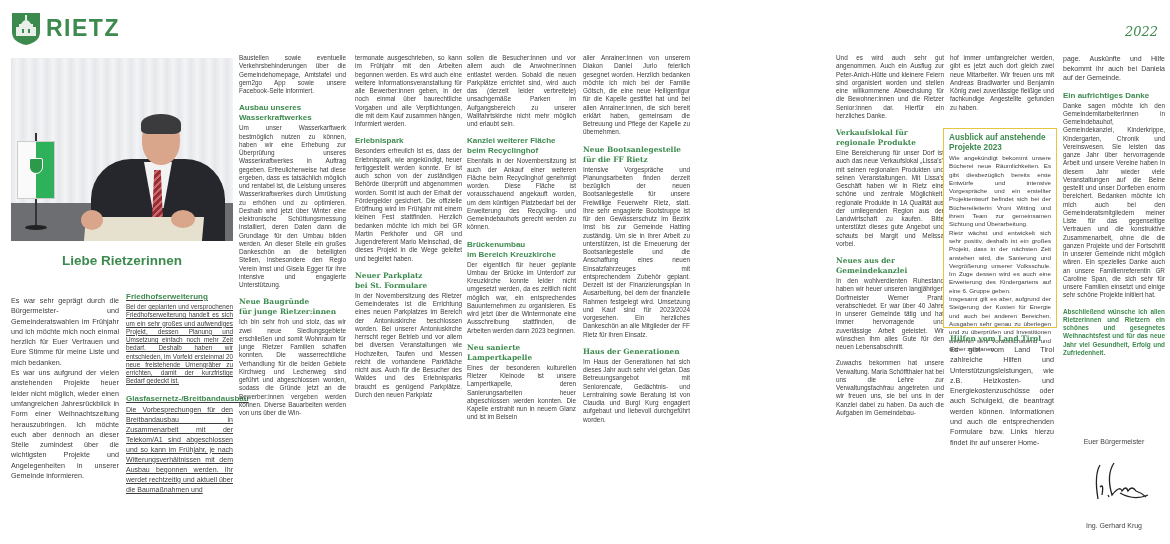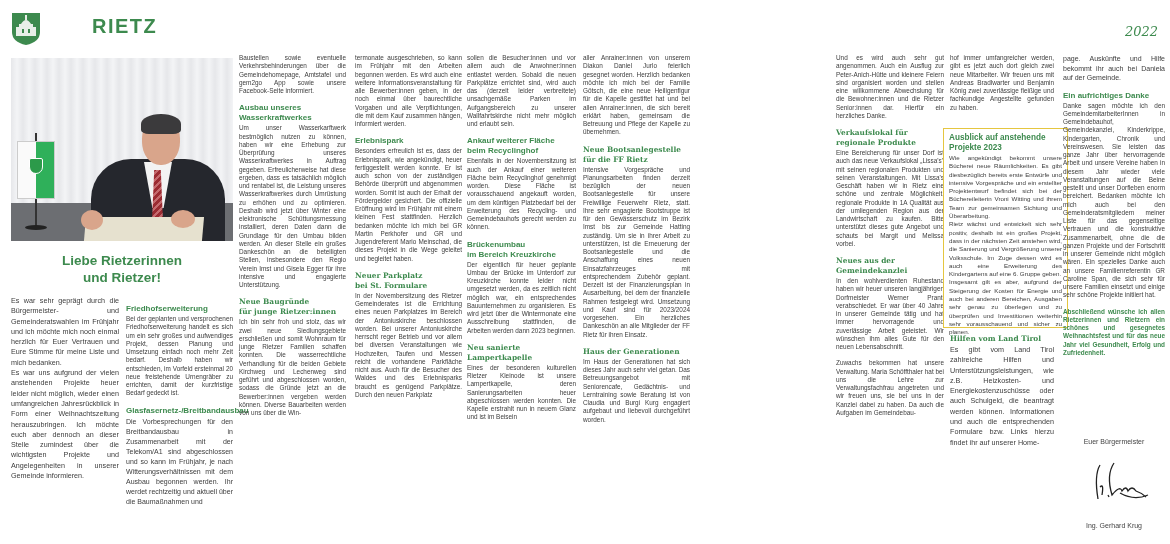--- a/index.html
+++ b/index.html
@@ -2,21 +2,21 @@
 <html><head>
 <meta charset="utf-8">
 <style>
   * { box-sizing: border-box; margin: 0; padding: 0; }
   html, body { width: 1170px; height: 544px; background: #ffffff; overflow: hidden; }
   body { position: relative; font-family: "Liberation Sans", sans-serif; color: #333; }
   .abs { position: absolute; }
 
   
   .logo { left: 11px; top: 12px; width: 30px; height: 34px; }
-  .logo-text { left: 46px; top: 15px; font-size: 20px; font-weight: bold; color: #3d8a4e; letter-spacing: 1.5px; font-family: "Liberation Sans", sans-serif; margin-left: 46px; }
+  .logo-text { left: 46px; top: 15px; font-size: 23px; font-weight: bold; color: #3d8a4e; letter-spacing: 1.5px; font-family: "Liberation Sans", sans-serif; }
   .year { right: 12px; top: 24px; font-size: 13px; font-style: italic; color: #3d8a4e; font-family: "DejaVu Serif", serif; }
 
   
   .photo { left: 11px; top: 58px; width: 222px; height: 183px; overflow: hidden; background: linear-gradient(90deg,#e6e7ea 0px,#f3f4f6 6px,#e6e7ea 12px); background-size: 12px 100%; }
   .photo .desk { position: absolute; left: 0; right: 0; bottom: 0; height: 38px; background: #6c6e72; }
   .photo .paper { position: absolute; left: 74px; bottom: 0; width: 118px; height: 24px; background: #e6e1cf; transform: skewX(-5deg); }
   .photo .body { position: absolute; left: 80px; top: 101px; width: 134px; height: 95px; background: #25272d; border-radius: 40px 40px 0 0; }
   .photo .shirt { position: absolute; left: 133px; top: 104px; width: 28px; height: 46px; background: #f3f3f3; clip-path: polygon(0 0,100% 0,70% 100%,30% 100%); }
   .photo .tie { position: absolute; left: 141px; top: 112px; width: 11px; height: 56px; background: repeating-linear-gradient(135deg,#9b2b32 0 3px,#c56a6e 3px 5px); clip-path: polygon(20% 0,80% 0,100% 90%,50% 100%,0 90%); }
   .photo .head { position: absolute; left: 131px; top: 59px; width: 38px; height: 48px; background: #d9a58b; border-radius: 45% 45% 48% 48%; }
@@ -33,30 +33,30 @@
 
   
   .col { position: absolute; font-size: 6.4px; line-height: 8.25px; color: #3c3c3c; text-align: justify; }
   .col p { margin-bottom: 0; }
   .col .gap { height: 8px; }
   .col h3 { font-size: 8px; line-height: 10px; color: #3d8a4e; font-weight: bold; margin-bottom: 1px; text-align: left; }
   .col h3.serif { font-family: "DejaVu Serif", serif; font-size: 7.4px; }
   .col.big { font-size: 7.2px; line-height: 10.3px; }
 
   .c1 { left: 11px; top: 296px; width: 108px; }
-  .c2 { left: 126px; top: 304px; width: 107px; }
+  .c2 { left: 126px; top: 292px; width: 107px; text-decoration: underline; }
   .c3 { left: 239px; top: 54px; width: 107px; }
   .c4 { left: 355px; top: 54px; width: 107px; }
   .c5 { left: 467px; top: 54px; width: 109px; }
   .c6 { left: 583px; top: 54px; width: 107px; }
   .c8 { left: 836px; top: 54px; width: 108px; }
   .c9 { left: 950px; top: 54px; width: 104px; }
   .c10 { left: 1063px; top: 54px; width: 102px; }
 
-  .highlight-box { position: absolute; left: 943px; top: 128px; width: 125px; height: 200px; border: 1.5px solid #e5c640; padding: 4px 5px; font-size: 6.2px; line-height: 8.3px; color: #3c3c3c; text-align: justify; }
+  .highlight-box { position: absolute; left: 943px; top: 128px; width: 114px; height: 200px; border: 1.5px solid #e5c640; padding: 4px 5px; font-size: 6.2px; line-height: 8.3px; color: #3c3c3c; text-align: justify; }
   .highlight-box h3 { font-size: 8.2px; line-height: 10px; color: #3d8a4e; font-weight: bold; margin-bottom: 1px; }
 
   .closing { color: #3d8a4e; font-weight: bold; }
   .signoff { position: absolute; left: 1063px; top: 438px; width: 102px; text-align: center; font-size: 7px; color: #444; }
   .signature { position: absolute; left: 1090px; top: 455px; width: 60px; height: 50px; }
   .signame { position: absolute; left: 1063px; top: 522px; width: 102px; text-align: center; font-size: 7px; color: #444; }
 </style>
 </head>
 <body>
 
@@ -84,21 +84,20 @@
   <div class="tie"></div>
   <div class="head"></div>
   <div class="hair"></div>
   <div class="paper"></div>
   <div class="hand-l"></div>
   <div class="hand-r"></div>
 </div>
 
 <div class="abs greeting">
   <div>Liebe Rietzerinnen</div>
-  <div>und Rietzer!</div>
 </div>
 
 <div class="col c1 big">
   <p>Es war sehr geprägt durch die Bürgermeister- und Gemeinderatswahlen im Frühjahr und ich möchte mich noch einmal herzlich für Euer Vertrauen und Eure Stimme für meine Liste und mich bedanken.</p>
   <p>Es war uns aufgrund der vielen anstehenden Projekte heuer leider nicht möglich, wieder einen umfangreichen Jahresrückblick in Form einer Weihnachtszeitung herauszubringen. Ich möchte euch aber dennoch an dieser Stelle zumindest über die wichtigsten Projekte und Angelegenheiten in unserer Gemeinde informieren.</p>
 </div>
 
 <div class="col c2">
   <h3>Friedhofserweiterung</h3>
   <p>Bei der geplanten und versprochenen Friedhofserweiterung handelt es sich um ein sehr großes und aufwendiges Projekt, dessen Planung und Umsetzung einfach noch mehr Zeit bedarf. Deshalb haben wir entschieden, im Vorfeld ersteinmal 20 neue freistehende Urnengräber zu errichten, damit der kurzfristige Bedarf gedeckt ist.</p>
@@ -133,21 +132,21 @@
     <span>Neuer Parkplatz</span><br>
     <span>bei St. Formulare</span>
   </h3>
   <p>In der Novembersitzung des Rietzer Gemeinderates ist die Errichtung eines neuen Parkplatzes im Bereich der Antoniuskirche beschlossen worden. Bei unserer Antoniuskirche herrscht reger Betrieb und vor allem bei diversen Veranstaltungen wie Hochzeiten, Taufen und Messen reicht die vorhandene Parkfläche nicht aus. Auch für die Besucher des Waldes und des Erlebnisparks braucht es genügend Parkplätze. Durch den neuen Parkplatz</p>
 </div>
 
 <div class="col c5">
   <p>sollen die Besucher:innen und vor allem auch die Anwohner:innen entlastet werden. Sobald die neuen Parkplätze errichtet sind, wird auch das (derzeit leider verbreitete) unsachgemäße Parken im Aufgangsbereich zu unserer Wallfahrtskirche nicht mehr möglich und erlaubt sein.</p>
   <div class="gap"></div>
   <h3>
-    <span>Ankauf weiterer Fläche</span><br>
+    <span>Kanzlei weiterer Fläche</span><br>
     <span>beim Recyclinghof</span>
   </h3>
   <p>Ebenfalls in der Novembersitzung ist auch der Ankauf einer weiteren Fläche beim Recyclinghof genehmigt worden. Diese Fläche ist vorausschauend angekauft worden, um dem künftigen Platzbedarf bei der Erweiterung des Recycling- und Gemeindebauhofs gerecht werden zu können.</p>
   <div class="gap"></div>
   <h3>
     <span>Brückenumbau</span><br>
     <span>im Bereich Kreuzkirche</span>
   </h3>
   <p>Der eigentlich für heuer geplante Umbau der Brücke im Unterdorf zur Kreuzkirche konnte leider nicht umgesetzt werden, da es zeitlich nicht möglich war, ein entsprechendes Bauunternehmen zu organisieren. Es wird jetzt über die Wintermonate eine Ausschreibung stattfinden, die Arbeiten werden dann 2023 beginnen.</p>
   <div class="gap"></div>

